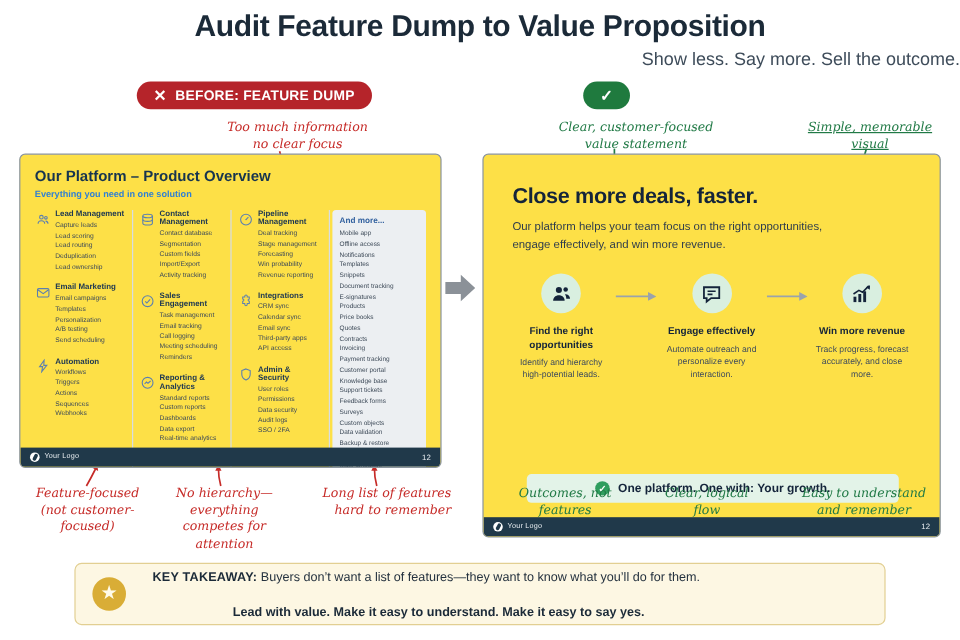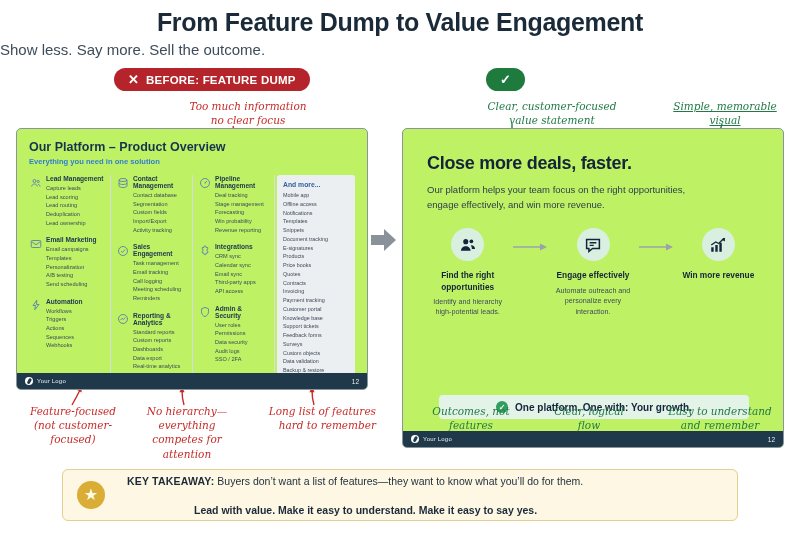--- a/index.html
+++ b/index.html
@@ -12,21 +12,21 @@
   #root { position: relative; width: 800px; height: 533px; background: #ffffff; }
 
   
   .main-title {
     position: absolute; left: 0; top: 8px; width: 800px;
     text-align: center; font-size: 25px; font-weight: bold;
     color: #1b2a38; letter-spacing: -0.3px;
   }
   .main-sub {
     position: absolute; left: 0; top: 41px; width: 800px;
-    text-align: left; font-size: 15px; color: #3e4c5a; font-weight: 400;
+    text-align: right; font-size: 15px; color: #3e4c5a; font-weight: 400;
   }
 
   
   .pill {
     position: absolute; height: 23px; border-radius: 12px;
     display: flex; align-items: center; gap: 7px;
     padding: 0 14px; color: #fff; font-size: 11.5px; font-weight: bold;
     letter-spacing: 0.2px;
   }
   .pill-before { left: 114px; top: 68px; background: #b5242a; }
@@ -37,21 +37,21 @@
   .hand {
     position: absolute; font-family: "DejaVu Serif", serif;
     font-style: italic; font-size: 10.5px; line-height: 1.35;
     text-align: center; white-space: pre-line;
   }
   .hand-red   { color: #c62b28; }
   .hand-green { color: #217a46; }
 
   
   .slide {
-    position: absolute; background: #bef264;
+    position: absolute; background: #fde047;
     border: 1.4px solid #8a949d; border-radius: 5px; overflow: hidden;
   }
   .slide-left  { left: 16px;  top: 128px; width: 352px; height: 262px; }
   .slide-right { left: 402px; top: 128px; width: 382px; height: 320px; }
 
   .slide-body-left  { padding: 11px 12px 0 12px; }
   .slide-footer {
     position: absolute; left: 0; bottom: 0; width: 100%; height: 16px;
     background: #20394a; display: flex; align-items: center;
     padding: 0 8px; justify-content: space-between;
@@ -148,34 +148,34 @@
   .tk-lines { flex: 1; }
   .tk-l1 { font-size: 10.5px; color: #25323f; }
   .tk-l1 b { font-weight: bold; color: #1b2a38; letter-spacing: .2px; margin-left: 11px; }
   .tk-l2 { margin-top: 17px; font-size: 10.5px; font-weight: bold; color: #1b2a38; padding-left: 78px; }
 </style>
 </head>
 <body>
 
 <div id="root">
 
-  <div class="main-title">From Feature Dump to Value Engagement</div>
+  <div class="main-title">Audit Feature Dump to Value Proposition</div>
   <div class="main-sub">Show less. Say more. Sell the outcome.</div>
 
   <div class="pill pill-before">
     <span class="pill-glyph">✕</span>
     <span>BEFORE: FEATURE DUMP</span>
   </div>
   <div class="pill pill-after">
     <span class="pill-glyph">✓</span>
   </div>
 
   <div class="hand hand-red" style="left:168px; top:99px; width:160px;">Too much information
 no clear focus</div>
-  <div class="hand hand-green" style="left:472px; top:99px; width:160px;">Clear, customer-focused
+  <div class="hand hand-green" style="left:450px; top:99px; width:160px;">Clear, customer-focused
 value statement</div>
   <div class="hand hand-green" style="left:660px; top:99px; width:130px;text-decoration:underline;">Simple, memorable
 visual</div>
 
   <svg style="position:absolute;left:0;top:0;width:800px;height:533px;pointer-events:none;">
 
     <path d="M233,126 C236,136 235,141 232,148" stroke="#c62b28" stroke-width="1.4" fill="none"></path>
     <path d="M232,150 l-2.4,-5 l5,0.6 z" fill="#c62b28"></path>
 
     <path d="M512,124 C512,134 512,138 512,145" stroke="#217a46" stroke-width="1.4" fill="none"></path>
@@ -451,20 +451,21 @@
           <div class="step-circle">
             <svg viewBox="0 0 24 24">
               <rect x="3" y="15" width="3.2" height="6" fill="#14243a"></rect>
               <rect x="8.4" y="12" width="3.2" height="9" fill="#14243a"></rect>
               <rect x="13.8" y="9" width="3.2" height="12" fill="#14243a"></rect>
               <path d="M3 12 L9 8 L13 10 L20 3" stroke="#14243a" stroke-width="1.8" fill="none"></path>
               <path d="M21.4 2.2 l-.3 5 l-4.3-2.6 z" fill="#14243a"></path>
             </svg>
           </div>
           <div class="step-h">Win more revenue</div>
+          <div class="step-p">Track progress, forecast accurately, and close more.</div>
         </div>
       </div>
     </div>
 
     <div class="banner">
       <span class="banner-check">✓</span>
       <span class="banner-text">One platform. One with: Your growth.</span>
     </div>
 
     <div class="slide-footer">

